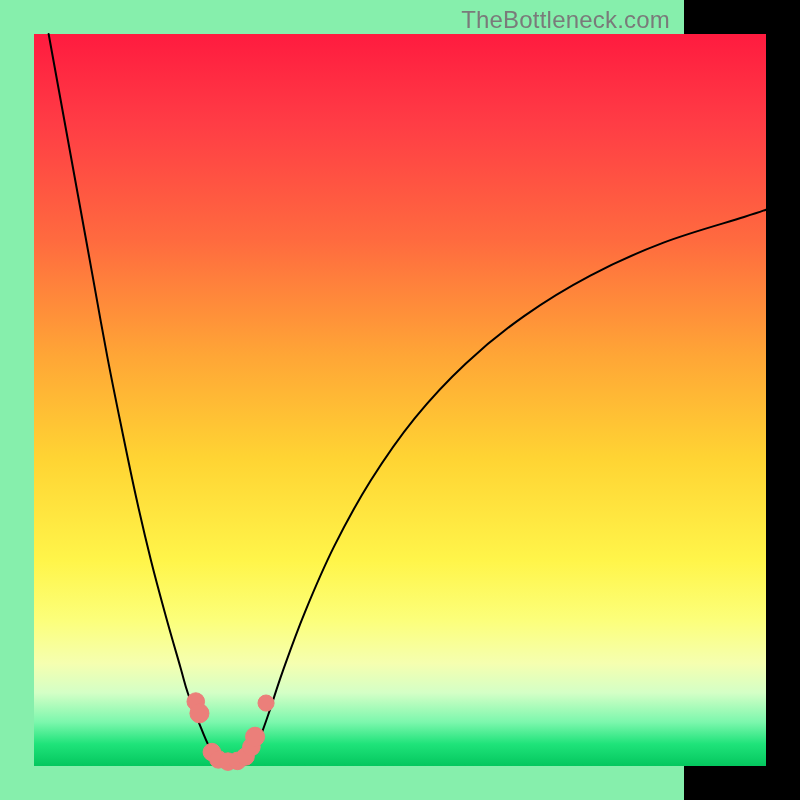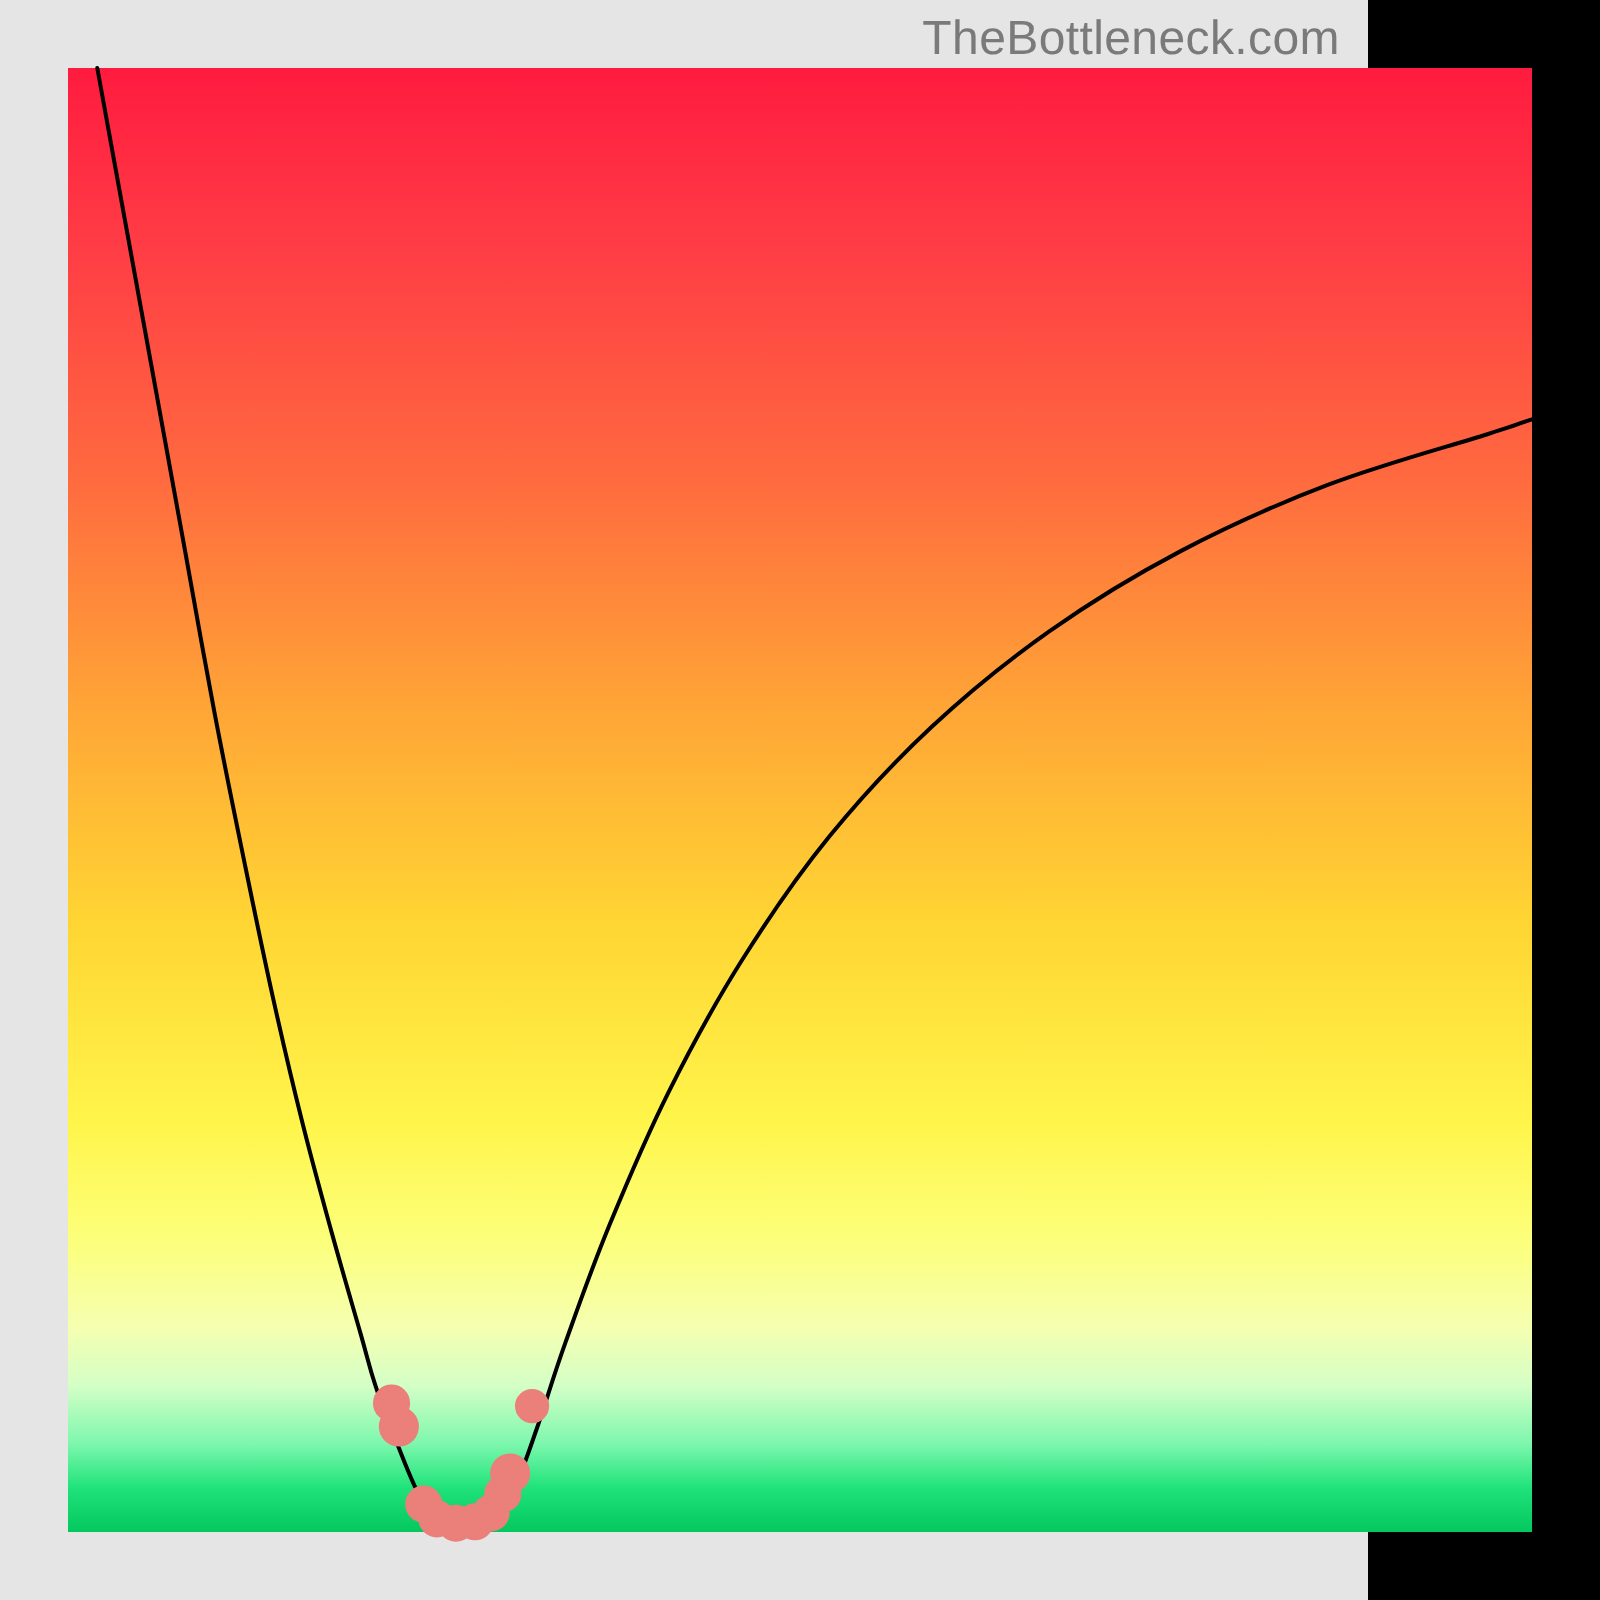--- a/index.html
+++ b/index.html
@@ -10,21 +10,21 @@
     background: #000;
     overflow: hidden;
     font-family: Arial, Helvetica, sans-serif;
   }
   .frame {
     position: absolute;
     left: 0;
     top: 0;
     width: 684px;
     height: 800px;
-    background: #e5e5e5;
+    background: #86efac;
   }
   .plot-bg {
     position: absolute;
     left: 34px;
     top: 34px;
     width: 732px;
     height: 732px;
     background: linear-gradient(
       to bottom,
       #ff1b3f 0%,

